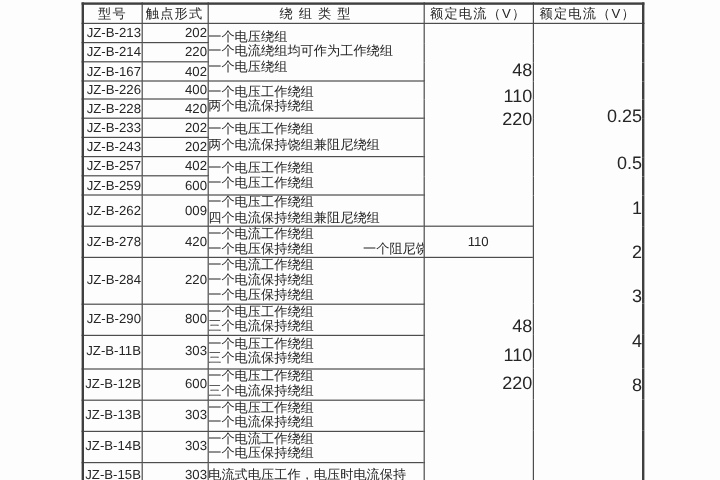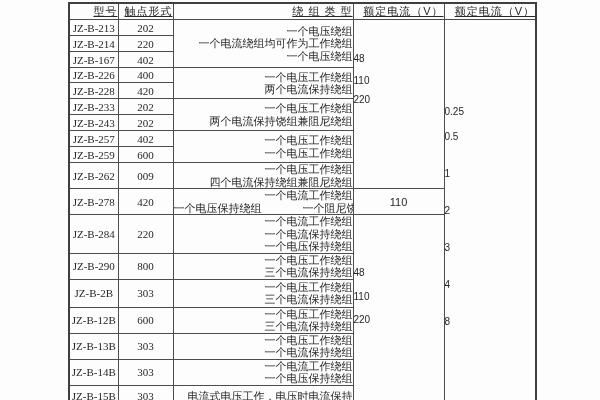--- a/index.html
+++ b/index.html
@@ -23,37 +23,35 @@
   table.spec td, table.spec th{
     border:1px solid #4d4d4d;
     padding:0;
     font-size:11px;
     font-weight:normal;
     color:#262626;
     overflow:hidden;
   }
   col.c1{width:49px;} col.c2{width:55px;} col.c3{width:180px;}
   col.c4{width:91px;} col.c5{width:92px;}
-  th.hd{ text-align:right; vertical-align:middle; letter-spacing:1px;text-decoration:underline;}
+  th.hd{ text-align:center; vertical-align:middle; letter-spacing:1px;}
   td.cell-model, td.cell-contact{
-    text-align:center; vertical-align:middle;
+    text-align:right; vertical-align:middle;
     white-space:nowrap;
-    font-family:Liberation Serif, serif;
   }
   td.cell-wind{
     vertical-align:middle;
     padding:2px 4px 2px 10px;
-    text-align:right;
   }
   .wl{ line-height:12.5px; white-space:nowrap; }
   .wl .gap2{ margin-left:41px; }
   td.cell-volt, td.cell-curr{ position:relative; vertical-align:top; }
   .fv{
     position:absolute; left:0; right:0;
-    text-align:left; line-height:12px; font-size:10px;
+    text-align:right; line-height:12px; font-size:15px;
   }
   td.cell-volt.single{ vertical-align:middle; text-align:center; }
 </style>
 </head>
 <body>
 
 <div class="canvas">
   <table class="spec">
     <colgroup>
         <col class="c1">
@@ -79,21 +77,21 @@
         <div class="wl">一个电压绕组</div>
         <div class="wl">一个电流绕组均可作为工作绕组</div>
         <div class="wl">一个电压绕组</div>
       </td>
       <td class="cell-volt" rowspan="10">
         <span class="fv" style="top:33px">48</span>
         <span class="fv" style="top:55px">110</span>
         <span class="fv" style="top:74px">220</span>
       </td>
       <td class="cell-curr" rowspan="18">
-        <span class="fv" style="top:86px">0.25</span>
+        <span class="fv" style="top:72px">0.25</span>
         <span class="fv" style="top:111px">0.5</span>
         <span class="fv" style="top:148px">1</span>
         <span class="fv" style="top:185px">2</span>
         <span class="fv" style="top:222px">3</span>
         <span class="fv" style="top:259px">4</span>
         <span class="fv" style="top:296px">8</span>
       </td>
     </tr>
 
     <tr style="height:16px">
@@ -185,21 +183,21 @@
     <tr style="height:25px">
       <td class="cell-model">JZ-B-290</td>
       <td class="cell-contact">800</td>
       <td class="cell-wind">
         <div class="wl">一个电压工作绕组</div>
         <div class="wl">三个电流保持绕组</div>
       </td>
     </tr>
 
     <tr style="height:28px">
-      <td class="cell-model">JZ-B-2B</td>
+      <td class="cell-model">JZ-B-11B</td>
       <td class="cell-contact">303</td>
       <td class="cell-wind">
         <div class="wl">一个电压工作绕组</div>
         <div class="wl">三个电流保持绕组</div>
       </td>
     </tr>
 
     <tr style="height:21px">
       <td class="cell-model">JZ-B-12B</td>
       <td class="cell-contact">600</td>

